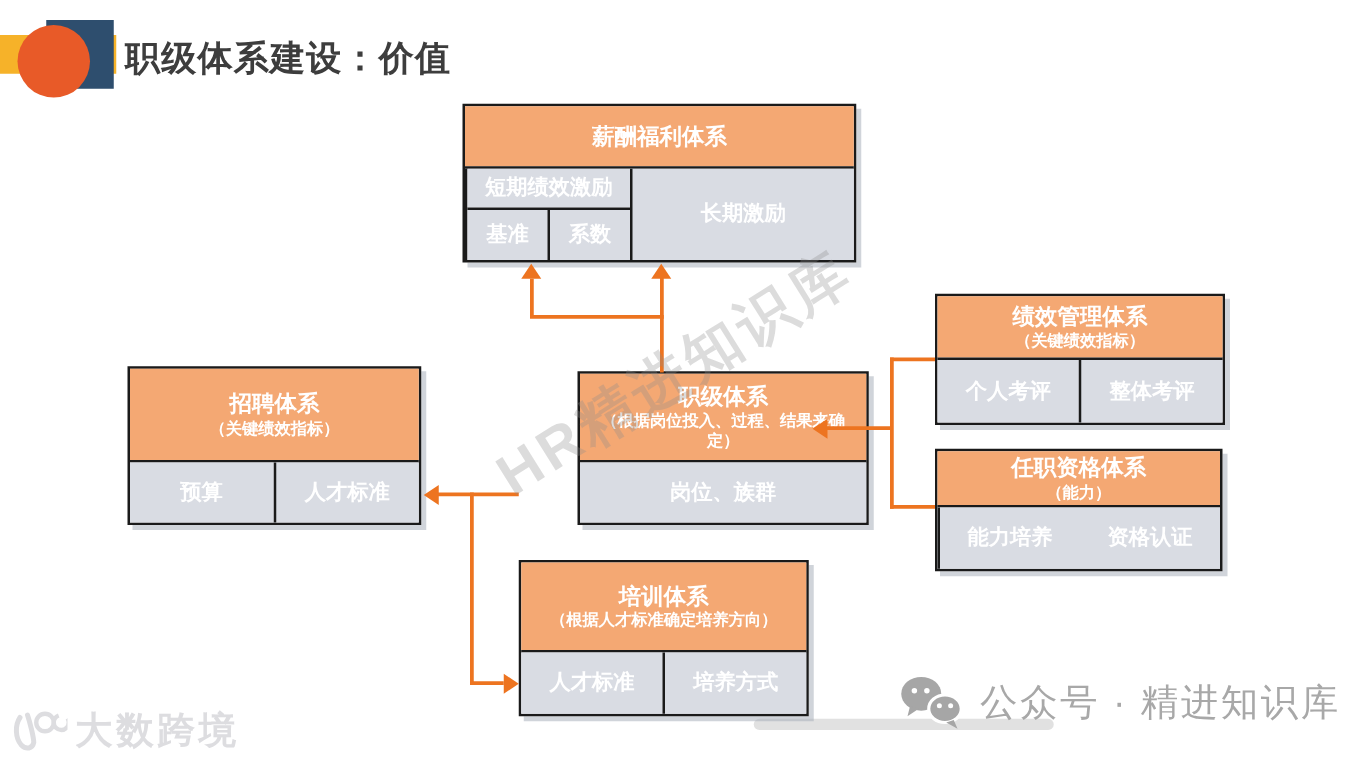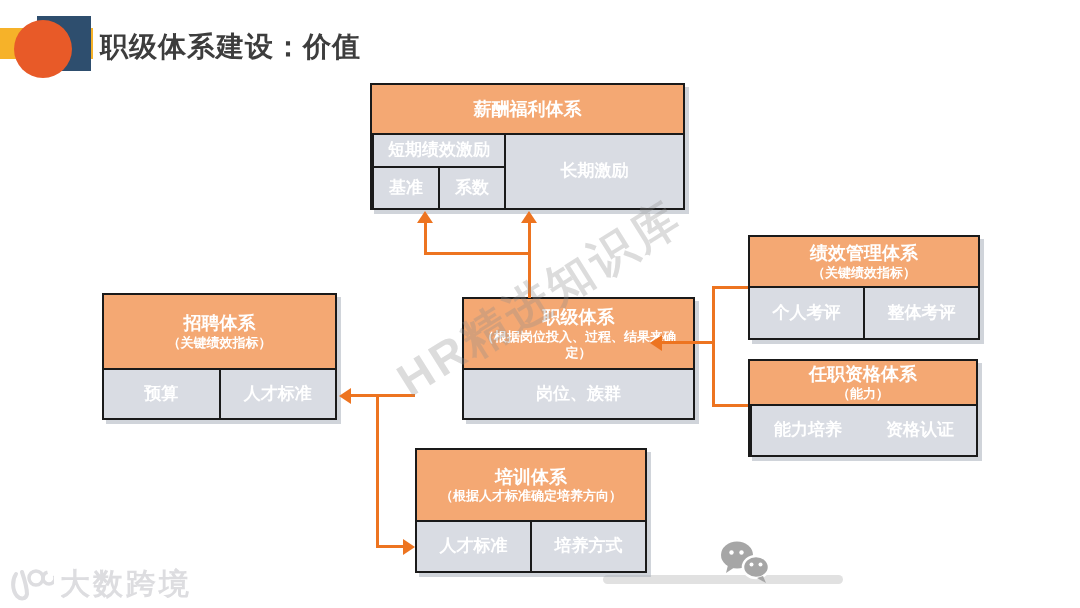--- a/index.html
+++ b/index.html
@@ -157,17 +157,18 @@
     <svg width="52" height="44" viewBox="0 0 52 44">
       <ellipse cx="17" cy="15" rx="16" ry="13.5" fill="#a6a6a6"></ellipse>
       <polygon points="8,25 6,33 15,27" fill="#a6a6a6"></polygon>
       <circle cx="11.5" cy="12.5" r="2.2" fill="#ffffff"></circle>
       <circle cx="21.5" cy="12.5" r="2.2" fill="#ffffff"></circle>
       <ellipse cx="36" cy="27" rx="13" ry="11" fill="#a6a6a6" stroke="#ffffff" stroke-width="2.5"></ellipse>
       <polygon points="43,36 46,43 37,38" fill="#a6a6a6"></polygon>
       <circle cx="31.5" cy="24.5" r="2" fill="#ffffff"></circle>
       <circle cx="40.5" cy="24.5" r="2" fill="#ffffff"></circle>
     </svg>
+    <span id="wechat-label">公众号 · 精进知识库</span>
   </div>
 
   <div id="gray-pill"></div>
 
 </div>
 
 </body></html>

